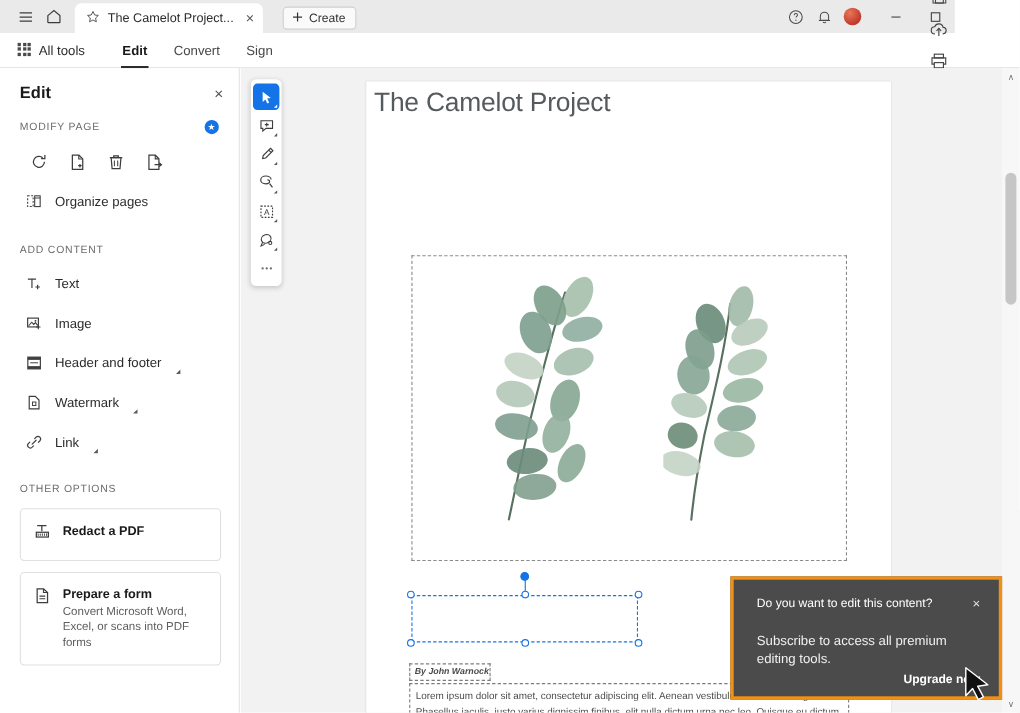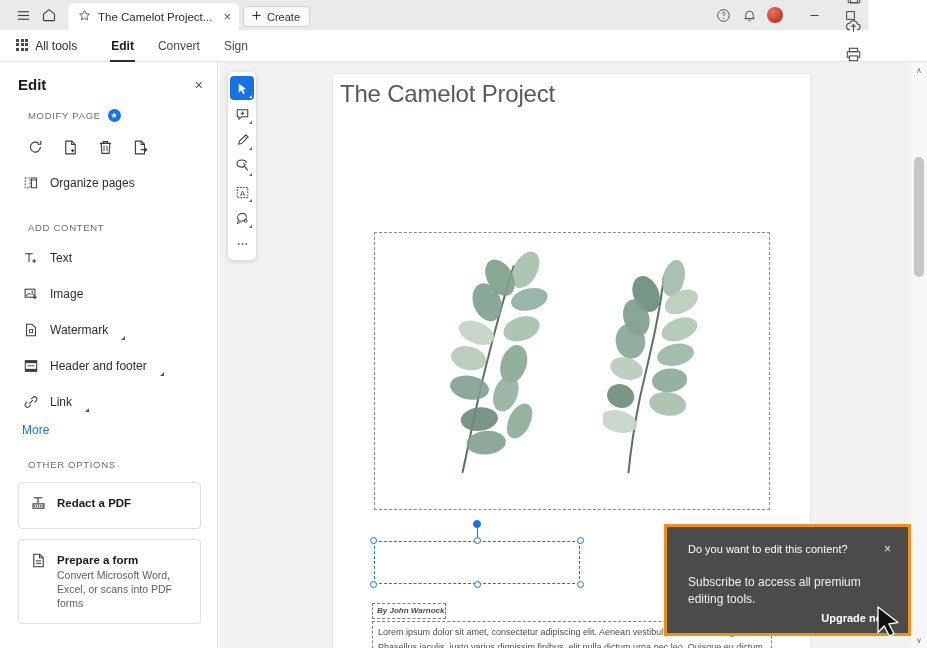--- a/index.html
+++ b/index.html
@@ -25,21 +25,21 @@
   .tb-ic svg { display: block; }
   .doc-tab {
     height: 27px; background: #ffffff; border-radius: 6px 6px 0 0;
     display: flex; align-items: center; gap: 7px;
     padding: 0 8px 0 10px; margin-left: 6px; min-width: 146px;
     font-size: 11.5px; color: #2c2c2c;
   }
   .doc-tab .tab-title { white-space: nowrap; overflow: hidden; }
   .tab-x { font-size: 13px; color: #555; margin-left: 4px; cursor: pointer; line-height: 1; }
   .create-btn {
-    height: 21px; margin-left: 4px; margin-bottom: 3px;
+    height: 21px; margin-left: 18px; margin-bottom: 3px;
     border: 1px solid #d0d0d0; border-radius: 4px; background: #fafafa;
     display: flex; align-items: center; gap: 5px; padding: 0 9px 0 7px;
     font-size: 11px; color: #333; cursor: pointer;
   }
   .tb-right { margin-left: auto; display: flex; align-items: center; height: 30px; }
   .tb-right .tb-ic { color: #4a4a4a; }
   .avatar {
     width: 16px; height: 16px; border-radius: 50%;
     background: radial-gradient(circle at 35% 30%, #e8765a, #c0392b 70%);
     display: flex; align-items: center; justify-content: center;
@@ -89,21 +89,21 @@
     position: absolute; top: 62px; left: 0; width: 218px; height: 586px;
     background: #ffffff; border-right: 1px solid #e3e3e3; overflow: hidden;
   }
   .lp-head {
     display: flex; align-items: center; padding: 14px 14px 0 18px;
   }
   .lp-title { font-size: 15px; font-weight: bold; color: #1a1a1a; }
   .lp-close { margin-left: auto; font-size: 14px; color: #555; cursor: pointer; line-height: 1; }
   .sect-label {
     font-size: 9.5px; letter-spacing: .7px; color: #6b6b6b;
-    text-transform: uppercase; padding: 0 28px; display: flex; align-items: center; gap: 7px;
+    text-transform: uppercase; padding: 0 18px; display: flex; align-items: center; gap: 7px; justify-content: space-between;
   }
   .prem-badge {
     width: 13px; height: 13px; border-radius: 50%; background: #1473e6;
     display: inline-flex; align-items: center; justify-content: center;
     color: #fff; font-size: 8px;
   }
   .icon-row { display: flex; align-items: center; gap: 5px; padding: 10px 14px 0 20px; }
   .irow-ic {
     width: 30px; height: 30px; display: flex; align-items: center; justify-content: center;
     color: #3d3d3d; cursor: pointer; border-radius: 4px;
@@ -478,55 +478,54 @@
               <line x1="13.3" y1="10.5" x2="13.3" y2="15"></line>
               <line x1="11.1" y1="12.7" x2="15.5" y2="12.7"></line>
             </g>
           </svg>
       </span>
       <span>Image</span>
     </div>
     <div class="lp-item" style="margin-top:6px;">
       <span class="li-ic">
         <svg width="16" height="16" viewBox="0 0 18 18">
-            <path d="M4 2.6h6.2L14 6.3v9.1H4z" fill="none" stroke="currentColor" stroke-width="1.2"></path>
-            <rect x="7.4" y="8.4" width="3.4" height="3.6" fill="none" stroke="currentColor" stroke-width="1"></rect>
-          </svg>
-      </span>
-      <span>Watermark</span>
-      <span class="caret-sm"></span>
-    </div>
-    <div class="lp-item" style="margin-top:6px;">
-      <span class="li-ic">
-        <svg width="16" height="16" viewBox="0 0 18 18">
             <rect x="2.6" y="3" width="12.8" height="12" fill="none" stroke="currentColor" stroke-width="1.2"></rect>
             <rect x="2.6" y="3" width="12.8" height="2.8" fill="currentColor"></rect>
             <rect x="2.6" y="12.2" width="12.8" height="2.8" fill="currentColor"></rect>
             <line x1="5" y1="8.8" x2="13" y2="8.8" stroke="currentColor" stroke-width="1"></line>
           </svg>
       </span>
       <span>Header and footer</span>
+      <span class="caret-sm"></span>
+    </div>
+    <div class="lp-item" style="margin-top:6px;">
+      <span class="li-ic">
+        <svg width="16" height="16" viewBox="0 0 18 18">
+            <path d="M4 2.6h6.2L14 6.3v9.1H4z" fill="none" stroke="currentColor" stroke-width="1.2"></path>
+            <rect x="7.4" y="8.4" width="3.4" height="3.6" fill="none" stroke="currentColor" stroke-width="1"></rect>
+          </svg>
+      </span>
+      <span>Watermark</span>
       <span class="caret-sm"></span>
     </div>
     <div class="lp-item" style="margin-top:6px;">
       <span class="li-ic">
         <svg width="16" height="16" viewBox="0 0 18 18">
             <g stroke="currentColor" stroke-width="1.2" fill="none" stroke-linecap="round">
               <path d="M7 11l4-4"></path>
               <path d="M9.6 5.3l1.6-1.6a2.7 2.7 0 0 1 3.8 3.8l-1.6 1.6"></path>
               <path d="M8.4 12.7l-1.6 1.6a2.7 2.7 0 0 1-3.8-3.8l1.6-1.6"></path>
             </g>
           </svg>
       </span>
       <span>Link</span>
       <span class="caret-sm"></span>
     </div>
   </div>
 
-  <div class="lp-more">More</div>
 
   <div class="sect-label" style="margin-top:22px;">
     <span>Other options</span>
   </div>
 
   <div style="margin-top:12px;">
     <div class="opt-card">
       <span class="oc-ic">
         <svg width="17" height="17" viewBox="0 0 18 18">
             <g stroke="currentColor" stroke-width="1.2" fill="none">

